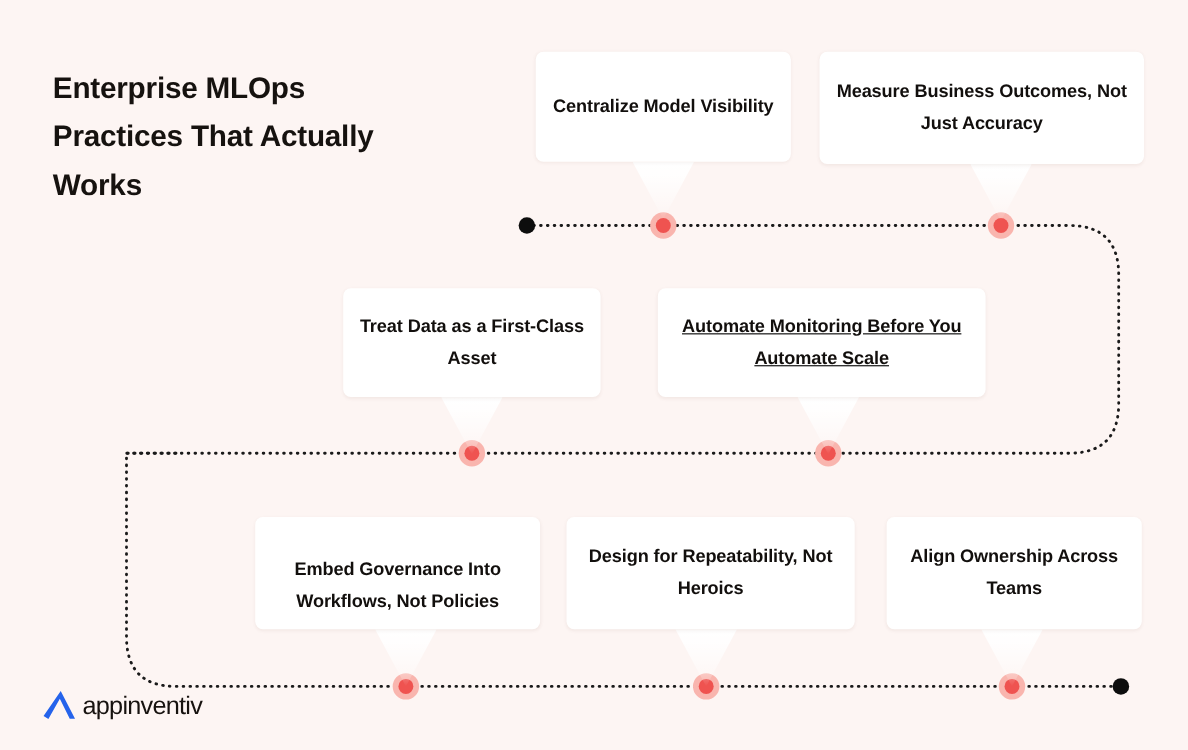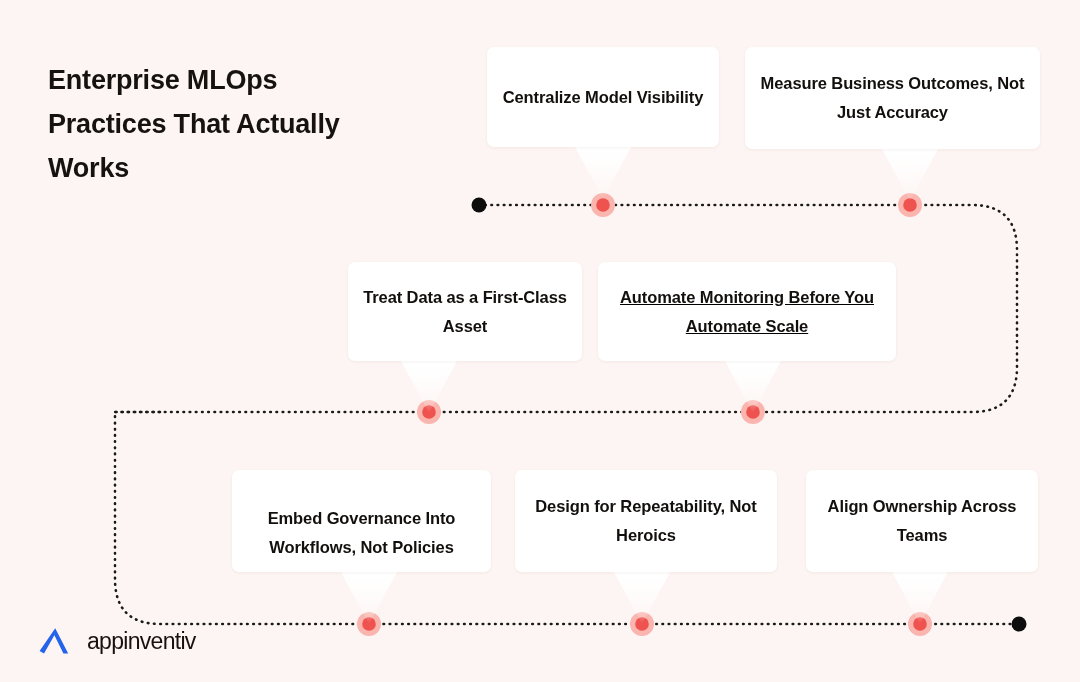--- a/index.html
+++ b/index.html
@@ -83,21 +83,21 @@
     pointer-events: none;
   }
 
   
   #logo {
     position: absolute;
     left: 38px;
     top: 624px;
     display: flex;
     align-items: center;
-    gap: 15px;
+    gap: 3px;
   }
   #logo-mark {
     display: block;
   }
   #logo-wordmark {
     font-size: 23px;
     font-weight: normal;
     color: #17120f;
     letter-spacing: -0.7px;
     line-height: 1;
@@ -152,21 +152,21 @@
   <div class="card-tail" style="left:920px; top:572px;"></div>
 
   <div class="card" style="left:487px; top:47px;  width:232px; height:100px;">
     <div class="card-text">Centralize Model Visibility</div>
   </div>
 
   <div class="card" style="left:745px; top:47px;  width:295px; height:102px;">
     <div class="card-text">Measure Business Outcomes, Not Just Accuracy</div>
   </div>
 
-  <div class="card" style="left:312px; top:262px; width:234px; height:99px;margin-left:36px;">
+  <div class="card" style="left:312px; top:262px; width:234px; height:99px;">
     <div class="card-text">Treat Data as a First-Class Asset</div>
   </div>
 
   <div class="card" style="left:598px; top:262px; width:298px; height:99px;text-decoration:underline;">
     <div class="card-text">Automate Monitoring Before You Automate Scale</div>
   </div>
 
   <div class="card" style="left:232px; top:470px; width:259px; height:102px;align-items:flex-end;">
     <div class="card-text">Embed Governance Into Workflows, Not Policies</div>
   </div>

